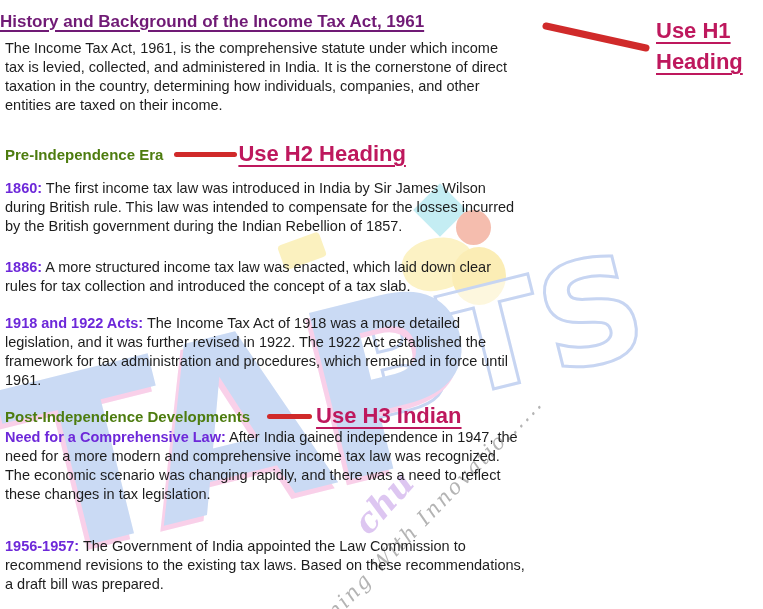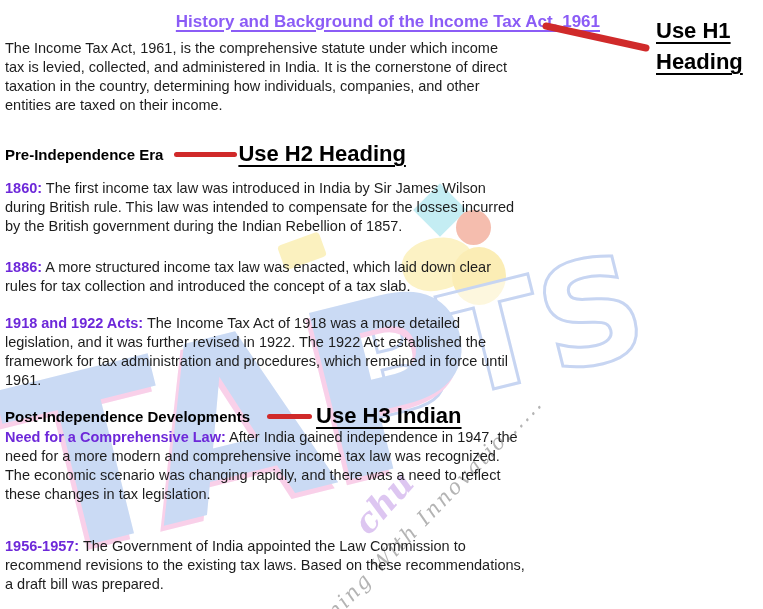--- a/index.html
+++ b/index.html
@@ -31,45 +31,45 @@
     position:absolute;left:282px;top:648px;font-family:"DejaVu Serif",serif;
     font-style:italic;font-size:21px;letter-spacing:2px;color:#b4b4b4;
     transform:rotate(-46deg);transform-origin:0 0;white-space:nowrap;
   }
   .wm-accent{
     position:absolute;left:345px;top:515px;font-family:"DejaVu Serif",serif;
     font-style:italic;font-weight:bold;font-size:34px;color:#d5b9ee;opacity:.8;
     transform:rotate(-48deg);transform-origin:0 0;white-space:nowrap;
   }
   .title{
-    position:absolute;left:0;top:12px;width:600px;margin:0;text-align:right;
-    font-size:17px;font-weight:bold;color:#8b5cf6;
+    position:absolute;left:0;top:12px;width:600px;margin:0;text-align:left;
+    font-size:17px;font-weight:bold;color:#701a75;
     text-decoration:underline;text-decoration-thickness:2px;text-underline-offset:3px;
     z-index:2;
   }
   .body-p{
     position:absolute;left:5px;width:610px;margin:0;
     font-size:14.5px;line-height:19px;white-space:pre-line;z-index:2;color:#1d1d1d;
   }
   .body-p b{color:#6d28d9;}
   .p-intro{top:39px;}
   .p-1860{top:179px;}
   .p-1886{top:258px;}
   .p-1918{top:314px;}
   .p-need{top:428px;}
   .p-1956{top:537px;}
   .hrow{position:absolute;left:5px;display:flex;align-items:center;z-index:2;}
   .hrow-h2{top:141px;}
   .hrow-h3{top:403px;}
-  .sec-heading{font-weight:bold;font-size:15px;color:#000000;white-space:nowrap;}
+  .sec-heading{font-weight:bold;font-size:15px;color:#4d7c0f;white-space:nowrap;}
   .dash{display:inline-block;height:5px;border-radius:3px;background:#d02a2a;}
   .dash-h2{width:63px;margin-left:11px;}
   .dash-h3{width:45px;margin-left:17px;}
   .ann{
-    color:#000000;font-weight:bold;font-size:22px;white-space:pre-line;
+    color:#be185d;font-weight:bold;font-size:22px;white-space:pre-line;
     text-decoration:underline;text-decoration-thickness:2px;text-underline-offset:4px;
   }
   .ann-inline{margin-left:1px;}
   .ann-h3{margin-left:4px;}
   .ann-h1{position:absolute;left:656px;top:15px;line-height:31px;z-index:2;}
   .h1-arrow{position:absolute;left:538px;top:18px;z-index:2;}
   .h1-arrow line{stroke:#d02a2a;stroke-width:7;stroke-linecap:round;}
 </style>
 </head>
 <body>

